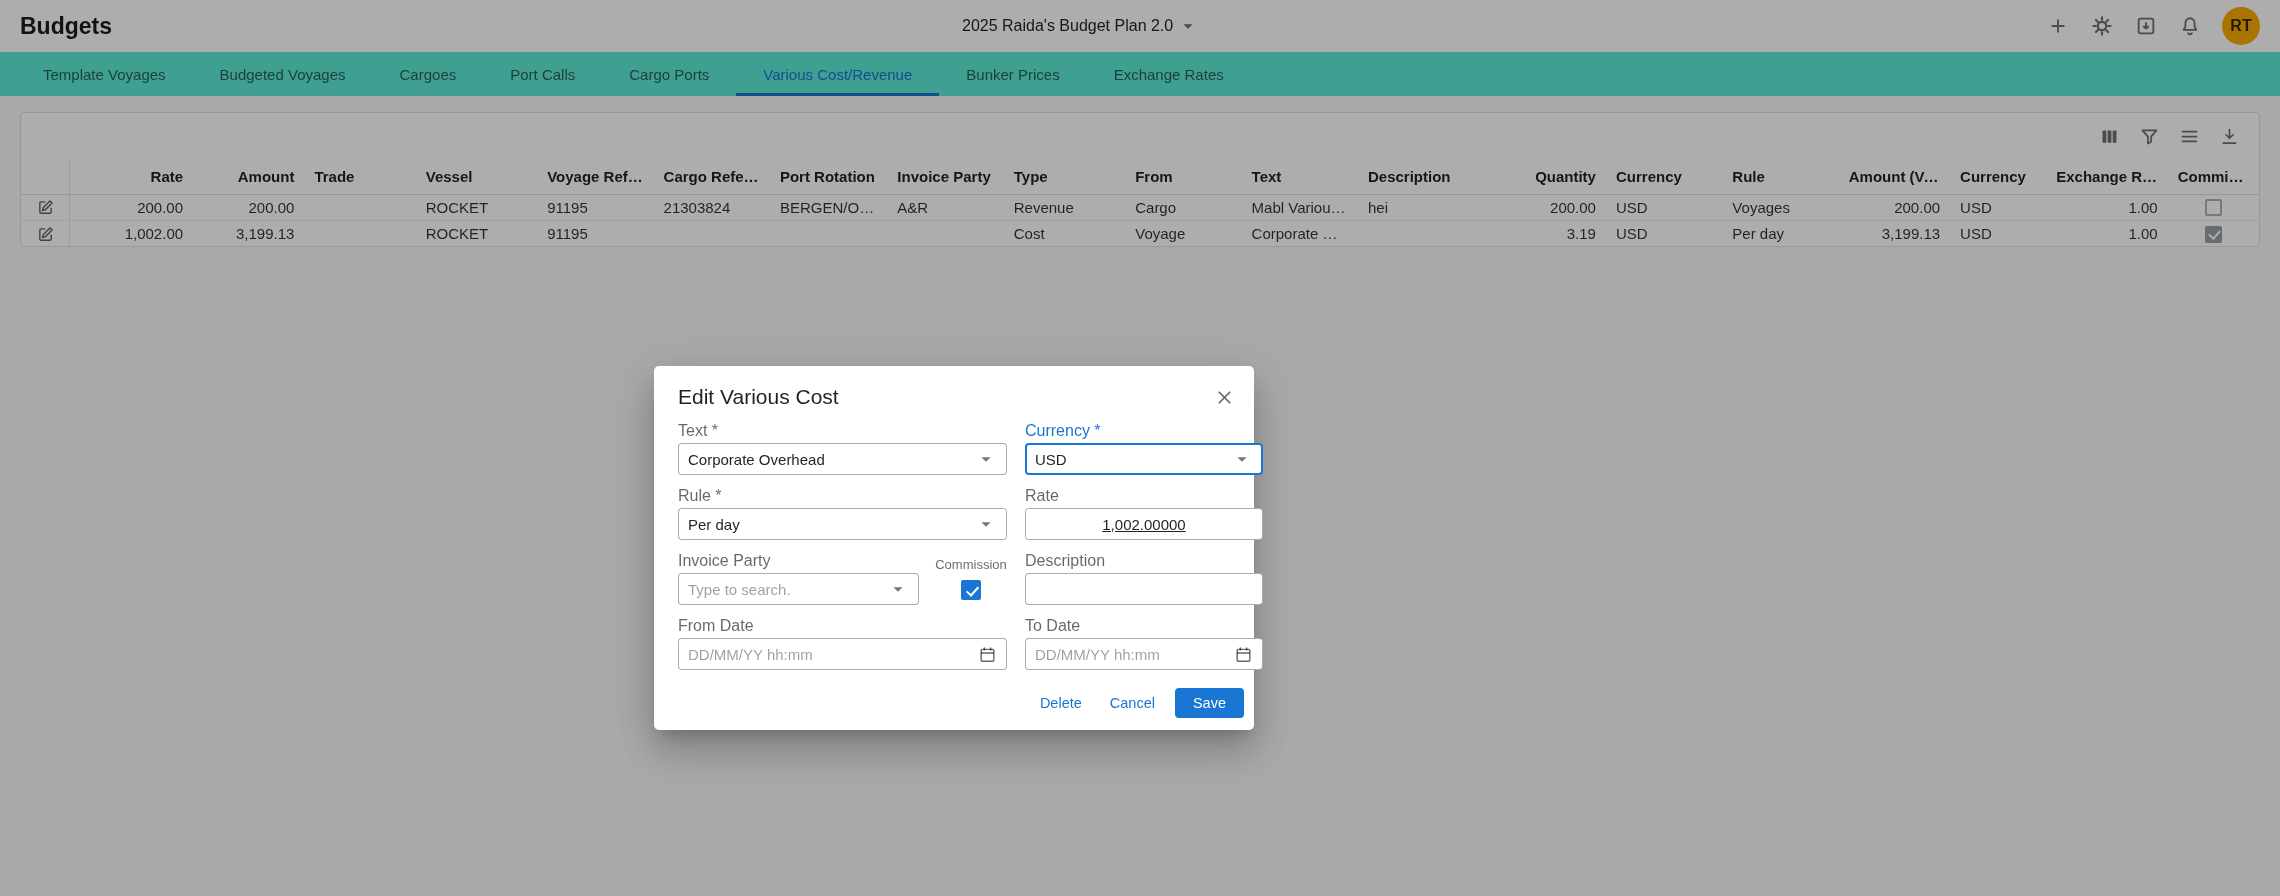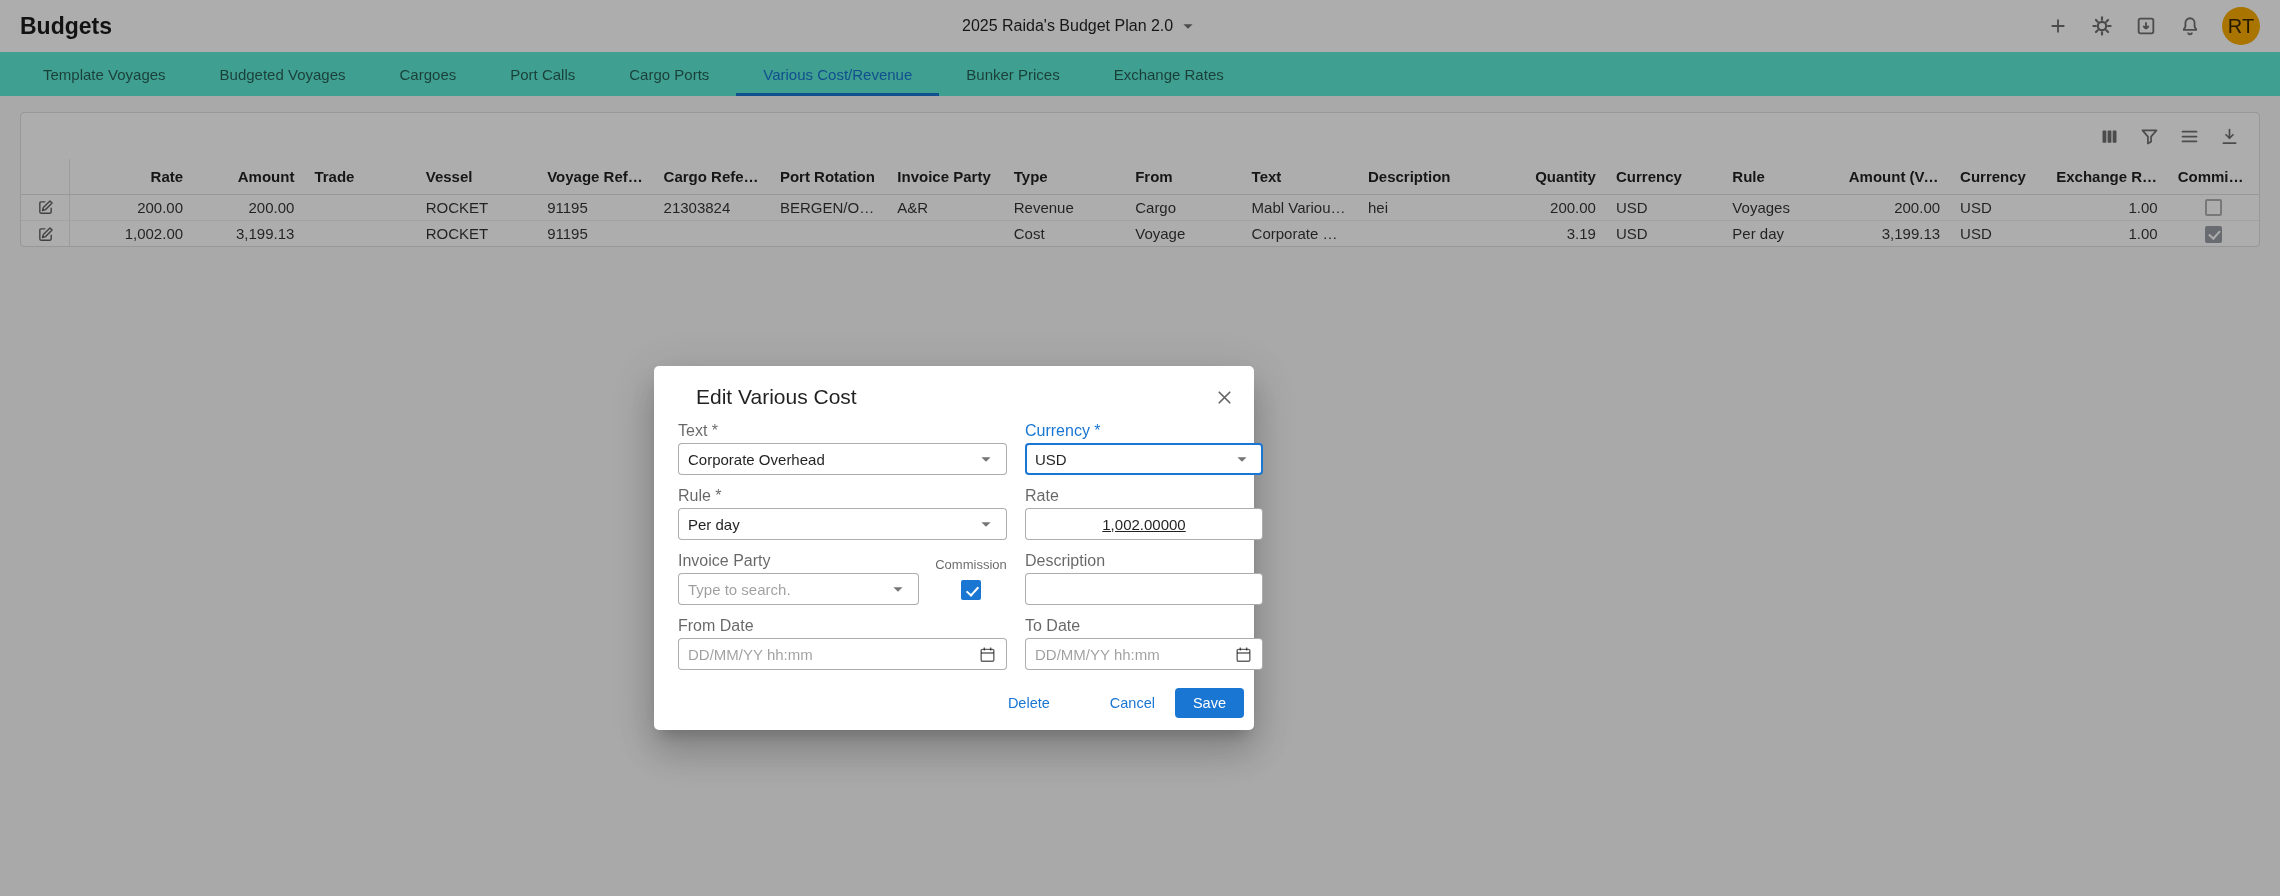--- a/index.html
+++ b/index.html
@@ -15,21 +15,21 @@
   }
   
   .header{height:52px;background:#fff;display:flex;align-items:center;padding:0 20px;position:relative;}
   .app-title{font-size:23px;font-weight:700;color:#1b1b1b;}
   .plan-selector{position:absolute;left:962px;top:50%;transform:translateY(-50%);
     display:flex;align-items:center;gap:4px;font-size:16px;color:rgba(0,0,0,.87);cursor:pointer;}
   .plan-selector .caret{color:rgba(0,0,0,.56);}
   .header-actions{margin-left:auto;display:flex;align-items:center;gap:20px;color:rgba(0,0,0,.56);}
   .hicon{width:24px;height:24px;display:flex;align-items:center;justify-content:center;cursor:pointer;}
   .avatar{width:38px;height:38px;border-radius:50%;background:var(--avatar_bg);
-    display:flex;align-items:center;justify-content:center;font-size:20px;font-weight:400;color:rgba(0,0,0,.78);cursor:pointer;}
+    display:flex;align-items:center;justify-content:center;font-size:16px;font-weight:700;color:rgba(0,0,0,.78);cursor:pointer;}
   
   .tabbar{height:44px;background:#5eead4;display:flex;align-items:stretch;padding:0 16px;}
   .tab{padding:0 27px;display:flex;align-items:center;font-size:15px;font-weight:500;
     color:rgba(0,0,0,.6);position:relative;cursor:pointer;white-space:nowrap;}
   .tab.active{color:var(--primary);}
   .tab.active::after{content:"";position:absolute;left:0;right:0;bottom:0;height:3px;background:var(--primary);}
   
   .content{padding:16px 20px 0;}
   .card{background:#fff;border:1px solid #e0e0e0;border-radius:4px;overflow:hidden;}
   .toolbar{height:46px;display:flex;align-items:center;justify-content:flex-end;gap:16px;padding:0 18px;color:rgba(0,0,0,.56);}
@@ -51,21 +51,21 @@
   .cbx.checked::after{content:"";position:absolute;left:4px;top:0px;width:5px;height:9px;
     border:solid #fff;border-width:0 2.4px 2.4px 0;transform:rotate(42deg);}
   .cbx.primary{width:20px;height:20px;}
   .cbx.primary.checked{background:var(--primary);border-color:var(--primary);}
   .cbx.primary.checked::after{left:6px;top:2px;width:5px;height:10px;}
   
   .backdrop{position:fixed;inset:0;background:rgba(0,0,0,.32);z-index:10;}
   .dialog{position:fixed;left:654px;top:366px;width:600px;background:#fff;border-radius:5px;z-index:20;
     box-shadow:0 11px 15px -7px rgba(0,0,0,.2),0 24px 38px 3px rgba(0,0,0,.14),0 9px 46px 8px rgba(0,0,0,.12);}
   .dialog-header{display:flex;align-items:center;justify-content:space-between;padding:17px 16px 8px 24px;}
-  .dialog-title{font-size:21px;font-weight:500;color:rgba(0,0,0,.87);margin-left:18px;}
+  .dialog-title{font-size:21px;font-weight:500;color:rgba(0,0,0,.87);}
   .close-btn{width:28px;height:28px;border:none;background:transparent;color:rgba(0,0,0,.6);
     display:flex;align-items:center;justify-content:center;cursor:pointer;padding:0;}
   .dialog-body{padding:4px 24px 0;}
   .form-grid{display:grid;grid-template-columns:1fr 1fr;column-gap:18px;row-gap:13px;}
   .field label{display:block;font-size:16px;line-height:15px;color:rgba(0,0,0,.6);margin-bottom:5px;}
   .field.focused label{color:var(--primary);}
   .control{height:32px;border:1px solid rgba(0,0,0,.32);border-radius:4px;background:#fff;
     display:flex;align-items:center;padding:0 9px;font-size:15px;color:rgba(0,0,0,.87);cursor:pointer;}
   .field.focused .control{border:2px solid var(--primary);padding:0 8px;}
   .control .value{flex:1;white-space:nowrap;overflow:hidden;text-overflow:ellipsis;}
@@ -74,21 +74,21 @@
   .control input.right{text-align:center;text-decoration:underline;}
   .control input::placeholder{color:rgba(0,0,0,.38);}
   .control .cal{margin-left:auto;color:rgba(0,0,0,.6);flex:none;}
   .inline{display:flex;align-items:flex-end;gap:16px;}
   .inline .grow{flex:1;}
   .commission-group{width:72px;flex:none;display:flex;flex-direction:column;align-items:center;}
   .commission-group label{display:block;font-size:13px;line-height:15px;color:rgba(0,0,0,.6);margin-bottom:8px;white-space:nowrap;}
   .commission-group .cbx{margin-bottom:5px;}
   .dialog-actions{display:flex;align-items:center;justify-content:flex-end;gap:12px;padding:18px 10px 12px 24px;}
   .text-btn{border:none;background:transparent;color:var(--primary);font-family:inherit;font-size:14.5px;
-    font-weight:500;padding:6px 8px;border-radius:4px;cursor:pointer;margin-left:32px;}
+    font-weight:500;padding:6px 8px;border-radius:4px;cursor:pointer;}
   .primary-btn{border:none;background:var(--primary);color:#fff;font-family:inherit;font-size:14.5px;
     font-weight:500;padding:7px 18px;border-radius:4px;cursor:pointer;}
   svg{display:block;}
 </style>
 </head>
 <body>
 
 <div class="app">
 
   <header class="header">

